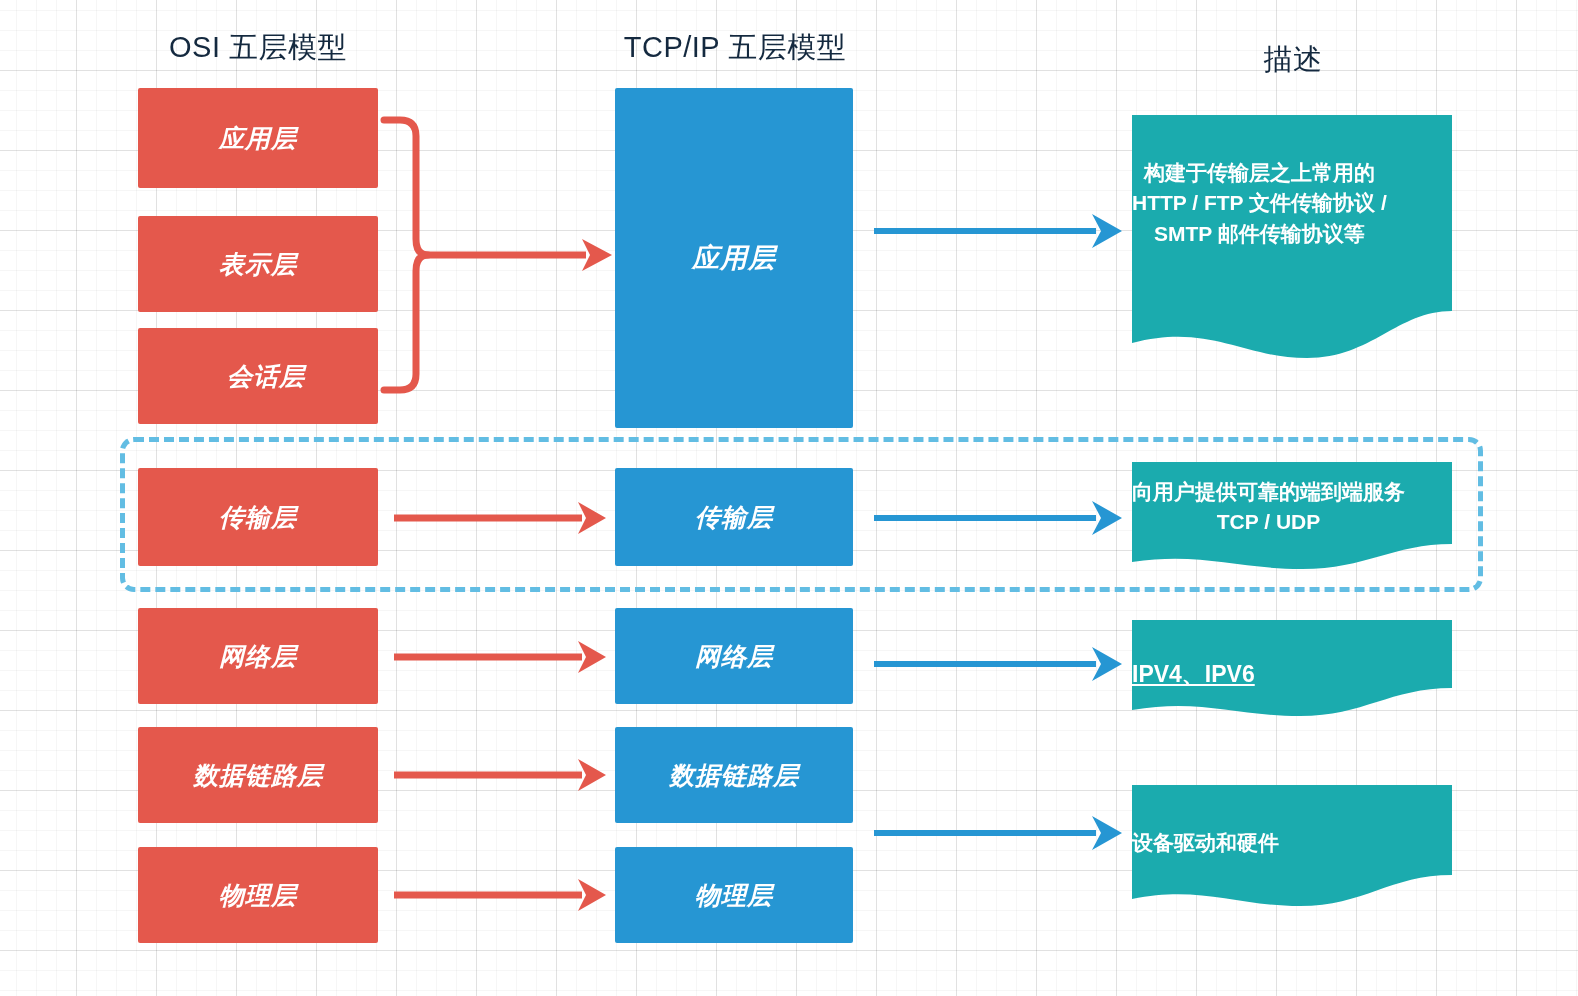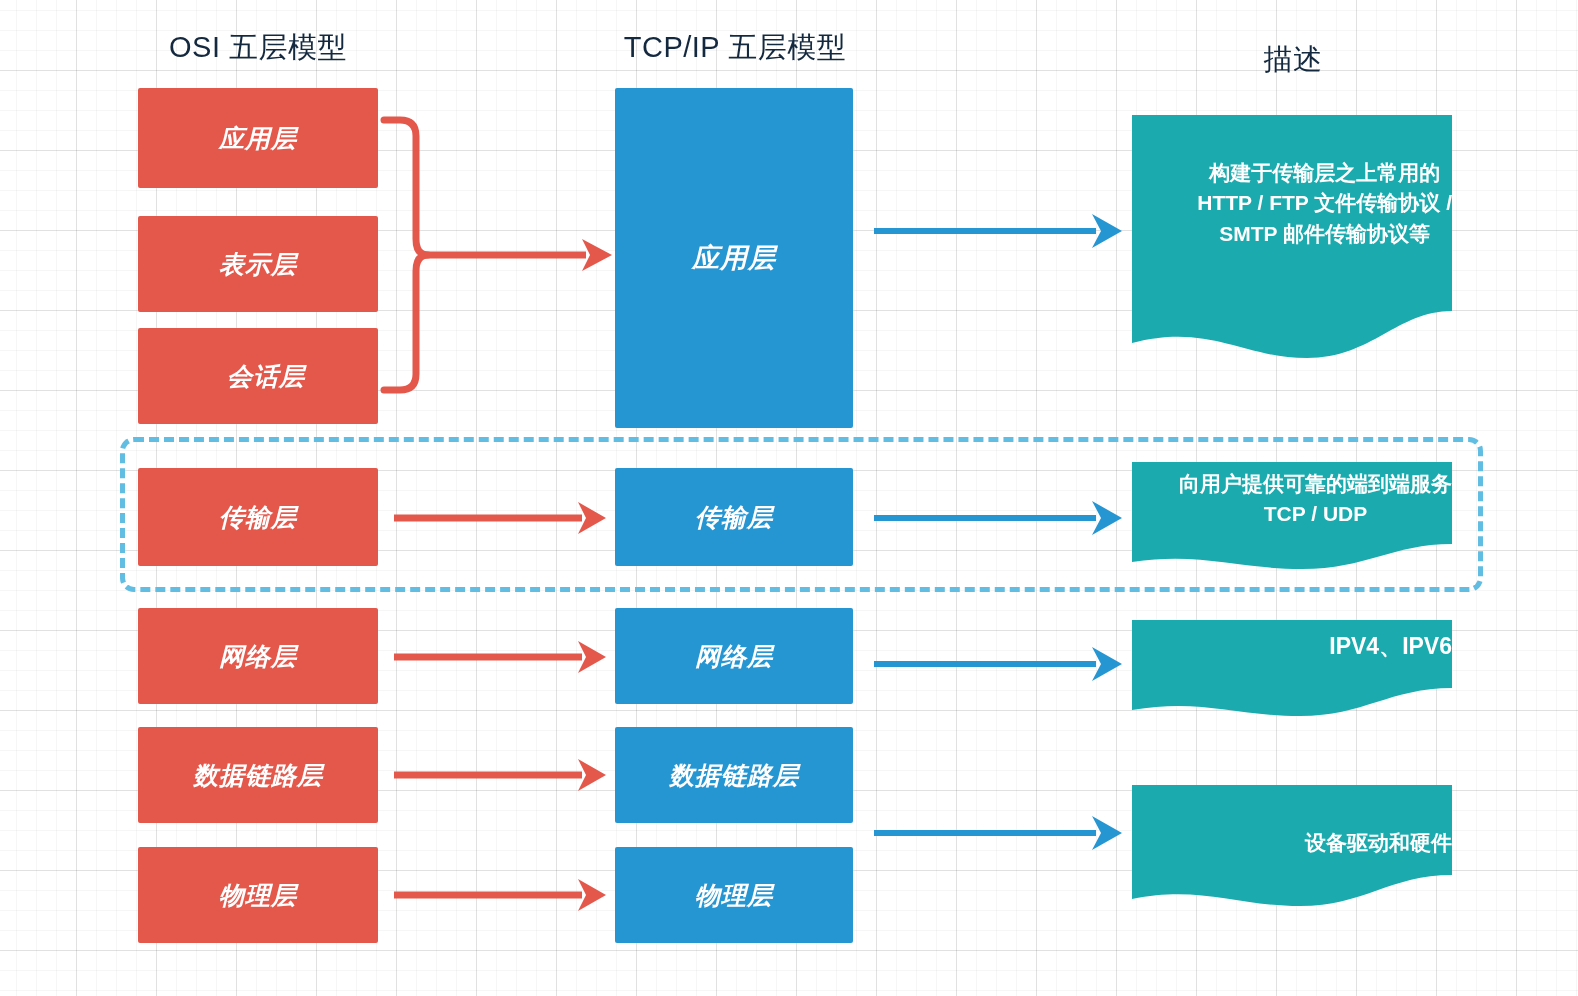--- a/index.html
+++ b/index.html
@@ -48,21 +48,21 @@
 
   .desc-banner{
     position:absolute;
     color:#ffffff;
     font-weight:bold;
     font-size:21px;
     line-height:1.45;
     text-align:center;
     box-sizing:border-box;
     display:flex;
-    justify-content:flex-end;
+    justify-content:flex-start;
   }
   .desc-banner .txt{position:relative;z-index:2;white-space:pre-line;}
   .desc-banner svg{position:absolute;inset:0;width:100%;height:100%;z-index:1;}
 
   .dashed-region{
     position:absolute;
     border:5px dashed #62BDE3;
     border-radius:14px;
     box-sizing:border-box;
   }
@@ -94,29 +94,29 @@
 
   <div class="desc-banner" style="left:1132px;top:115px;width:320px;height:245px;align-items:flex-start;padding-top:43px;">
     <svg viewBox="0 0 320 245" preserveAspectRatio="none">
       <path d="M0,0 L320,0 L320,196 C265,196 240,243 175,243 C110,243 78,208 0,228 Z" fill="#1BABAE"></path>
     </svg>
     <span class="txt">构建于传输层之上常用的
 HTTP / FTP 文件传输协议 /
 SMTP 邮件传输协议等</span>
   </div>
 
-  <div class="desc-banner" style="left:1132px;top:462px;width:320px;height:108px;align-items:flex-start;padding-top:7px;">
+  <div class="desc-banner" style="left:1132px;top:462px;width:320px;height:108px;align-items:flex-start;padding-top:15px;">
     <svg viewBox="0 0 320 108" preserveAspectRatio="none">
       <path d="M0,0 L320,0 L320,82 C260,82 235,107 170,107 C105,107 70,90 0,100 Z" fill="#1BABAE"></path>
     </svg>
     <span class="txt">向用户提供可靠的端到端服务
 TCP / UDP</span>
   </div>
 
-  <div class="desc-banner" style="left:1132px;top:620px;width:320px;height:96px;align-items:flex-start;padding-top:10px;">
+  <div class="desc-banner" style="left:1132px;top:620px;width:320px;height:96px;align-items:flex-start;padding-top:38px;text-decoration:underline;">
     <svg viewBox="0 0 320 96" preserveAspectRatio="none">
       <path d="M0,0 L320,0 L320,68 C258,68 232,96 168,96 C104,96 68,78 0,90 Z" fill="#1BABAE"></path>
     </svg>
     <span class="txt" style="font-size:23px;">IPV4、IPV6</span>
   </div>
 
   <div class="desc-banner" style="left:1132px;top:785px;width:320px;height:122px;align-items:flex-start;padding-top:43px;">
     <svg viewBox="0 0 320 122" preserveAspectRatio="none">
       <path d="M0,0 L320,0 L320,90 C258,90 232,121 168,121 C104,121 68,100 0,114 Z" fill="#1BABAE"></path>
     </svg>

